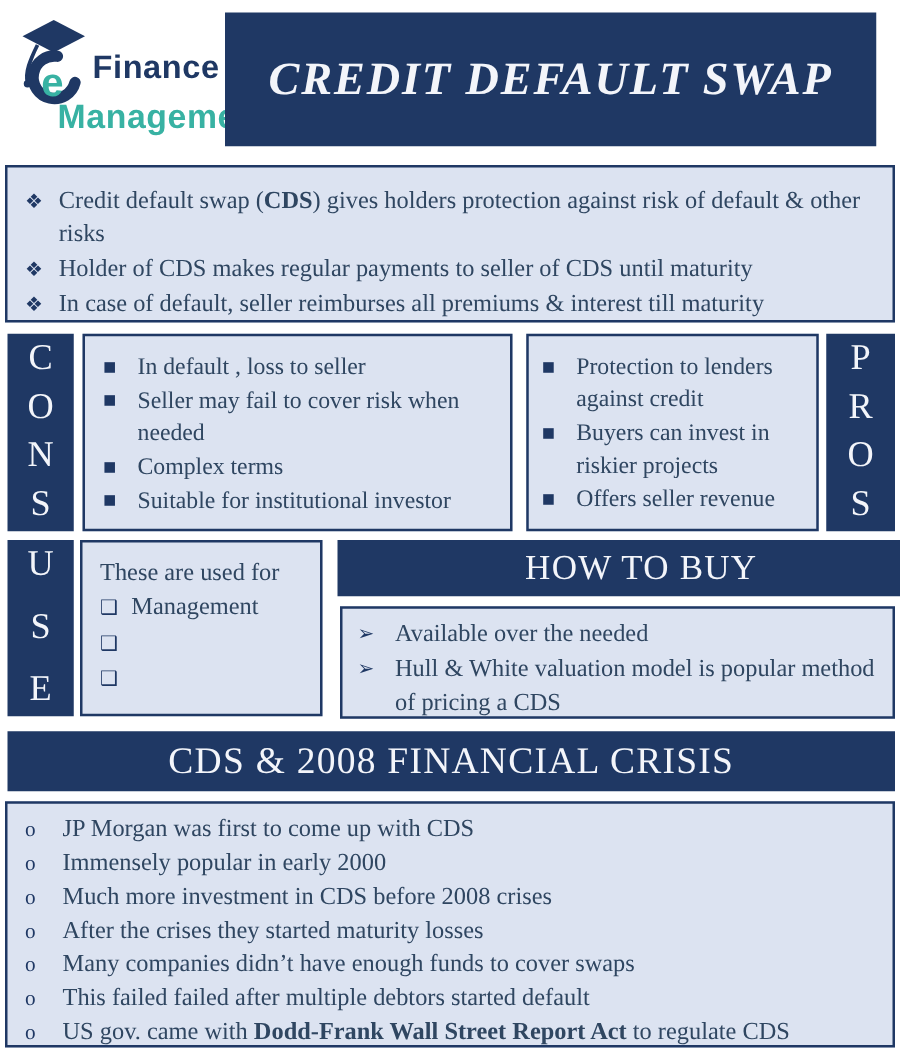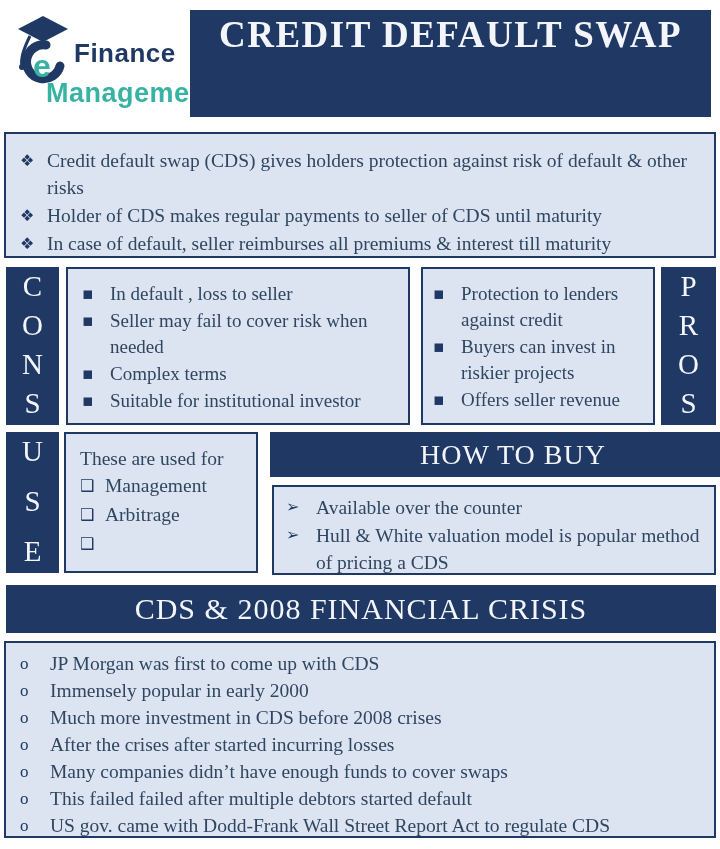--- a/index.html
+++ b/index.html
@@ -26,23 +26,23 @@
     position:absolute;left:64px;top:26px;
     font-family:"Liberation Sans","DejaVu Sans",sans-serif;
     font-weight:bold;font-size:26px;color:var(--navy);letter-spacing:0.5px;
   }
   .brand-mgmt{
     position:absolute;left:20px;top:66px;
     font-family:"Liberation Sans","DejaVu Sans",sans-serif;
     font-weight:bold;font-size:27px;color:var(--teal);letter-spacing:0.5px;margin-left:16px;
   }
   .title-box{
-    left:190px;top:10px;width:521px;height:107px;
+    left:180px;top:10px;width:521px;height:107px;
     background:var(--navy);
-    display:flex;align-items:flex-start;justify-content:center;text-align:center;
+    display:flex;align-items:center;justify-content:center;text-align:center;font-style:italic;
   }
   .title-box .title-text{
     max-width:470px;color:var(--lite);
     font-size:37px;font-weight:bold;line-height:49px;letter-spacing:1.5px;
   }
 
   
   .panel{background:var(--panel);border:2px solid var(--navy);}
   .navybox{background:var(--navy);display:flex;align-items:center;justify-content:center;}
   .navybox .hd{color:var(--lite);letter-spacing:1px;white-space:nowrap;}
@@ -54,21 +54,21 @@
 
   
   .li{display:flex;align-items:flex-start;}
   .li + .li{margin-top:1px;}
   .li .marker{
     flex:0 0 auto;color:var(--navy);
     font-family:"DejaVu Sans","Liberation Sans",sans-serif;
     text-align:left;
   }
   .li .txt{flex:1 1 auto;}
-  b{font-weight:normal;}
+  b{font-weight:bold;}
 
   
   .summary{left:4px;top:132px;width:712px;height:126px;padding:13px 12px 8px 14px;}
   .summary .li{font-size:19.5px;line-height:27px;}
   .summary .marker{width:27px;font-size:16px;line-height:27px;}
 
   .cons-strip{left:6px;top:267px;width:53px;height:158px;}
   .cons-panel{left:66px;top:267px;width:344px;height:158px;padding:12px 6px 6px 14px;}
   .pros-panel{left:421px;top:267px;width:234px;height:158px;padding:12px 4px 6px 10px;}
   .pros-strip{left:661px;top:267px;width:55px;height:158px;}
@@ -184,35 +184,34 @@
     </div>
   <section class="abs panel use-panel">
     <div class="use-intro">These are used for</div>
     <div>
         <div class="li">
           <span class="marker">❑</span>
           <span class="txt">Management</span>
         </div>
         <div class="li">
           <span class="marker">❑</span>
-          <span class="txt">Arbitrage</span>
         </div>
         <div class="li">
           <span class="marker">❑</span>
         </div>
       </div>
   </section>
 
   <div class="abs navybox h-buy">
     <span class="hd">HOW TO BUY</span>
   </div>
   <section class="abs panel buy-panel">
       <div class="li">
         <span class="marker">➢</span>
-        <span class="txt">Available over the counter</span>
+        <span class="txt">Available over the needed</span>
       </div>
       <div class="li">
         <span class="marker">➢</span>
         <span class="txt">Hull &amp; White valuation model is popular method of pricing a CDS</span>
       </div>
     </section>
 
   <div class="abs navybox h-crisis">
     <span class="hd">CDS &amp; 2008 FINANCIAL CRISIS</span>
   </div>
@@ -224,21 +223,21 @@
       <div class="li">
         <span class="marker">o</span>
         <span class="txt">Immensely popular in early 2000</span>
       </div>
       <div class="li">
         <span class="marker">o</span>
         <span class="txt">Much more investment in CDS before 2008 crises</span>
       </div>
       <div class="li">
         <span class="marker">o</span>
-        <span class="txt">After the crises after started incurring losses</span>
+        <span class="txt">After the crises they started maturity losses</span>
       </div>
       <div class="li">
         <span class="marker">o</span>
         <span class="txt">Many companies didn’t have enough funds to cover swaps</span>
       </div>
       <div class="li">
         <span class="marker">o</span>
         <span class="txt">This failed failed after multiple debtors started default</span>
       </div>
       <div class="li">

